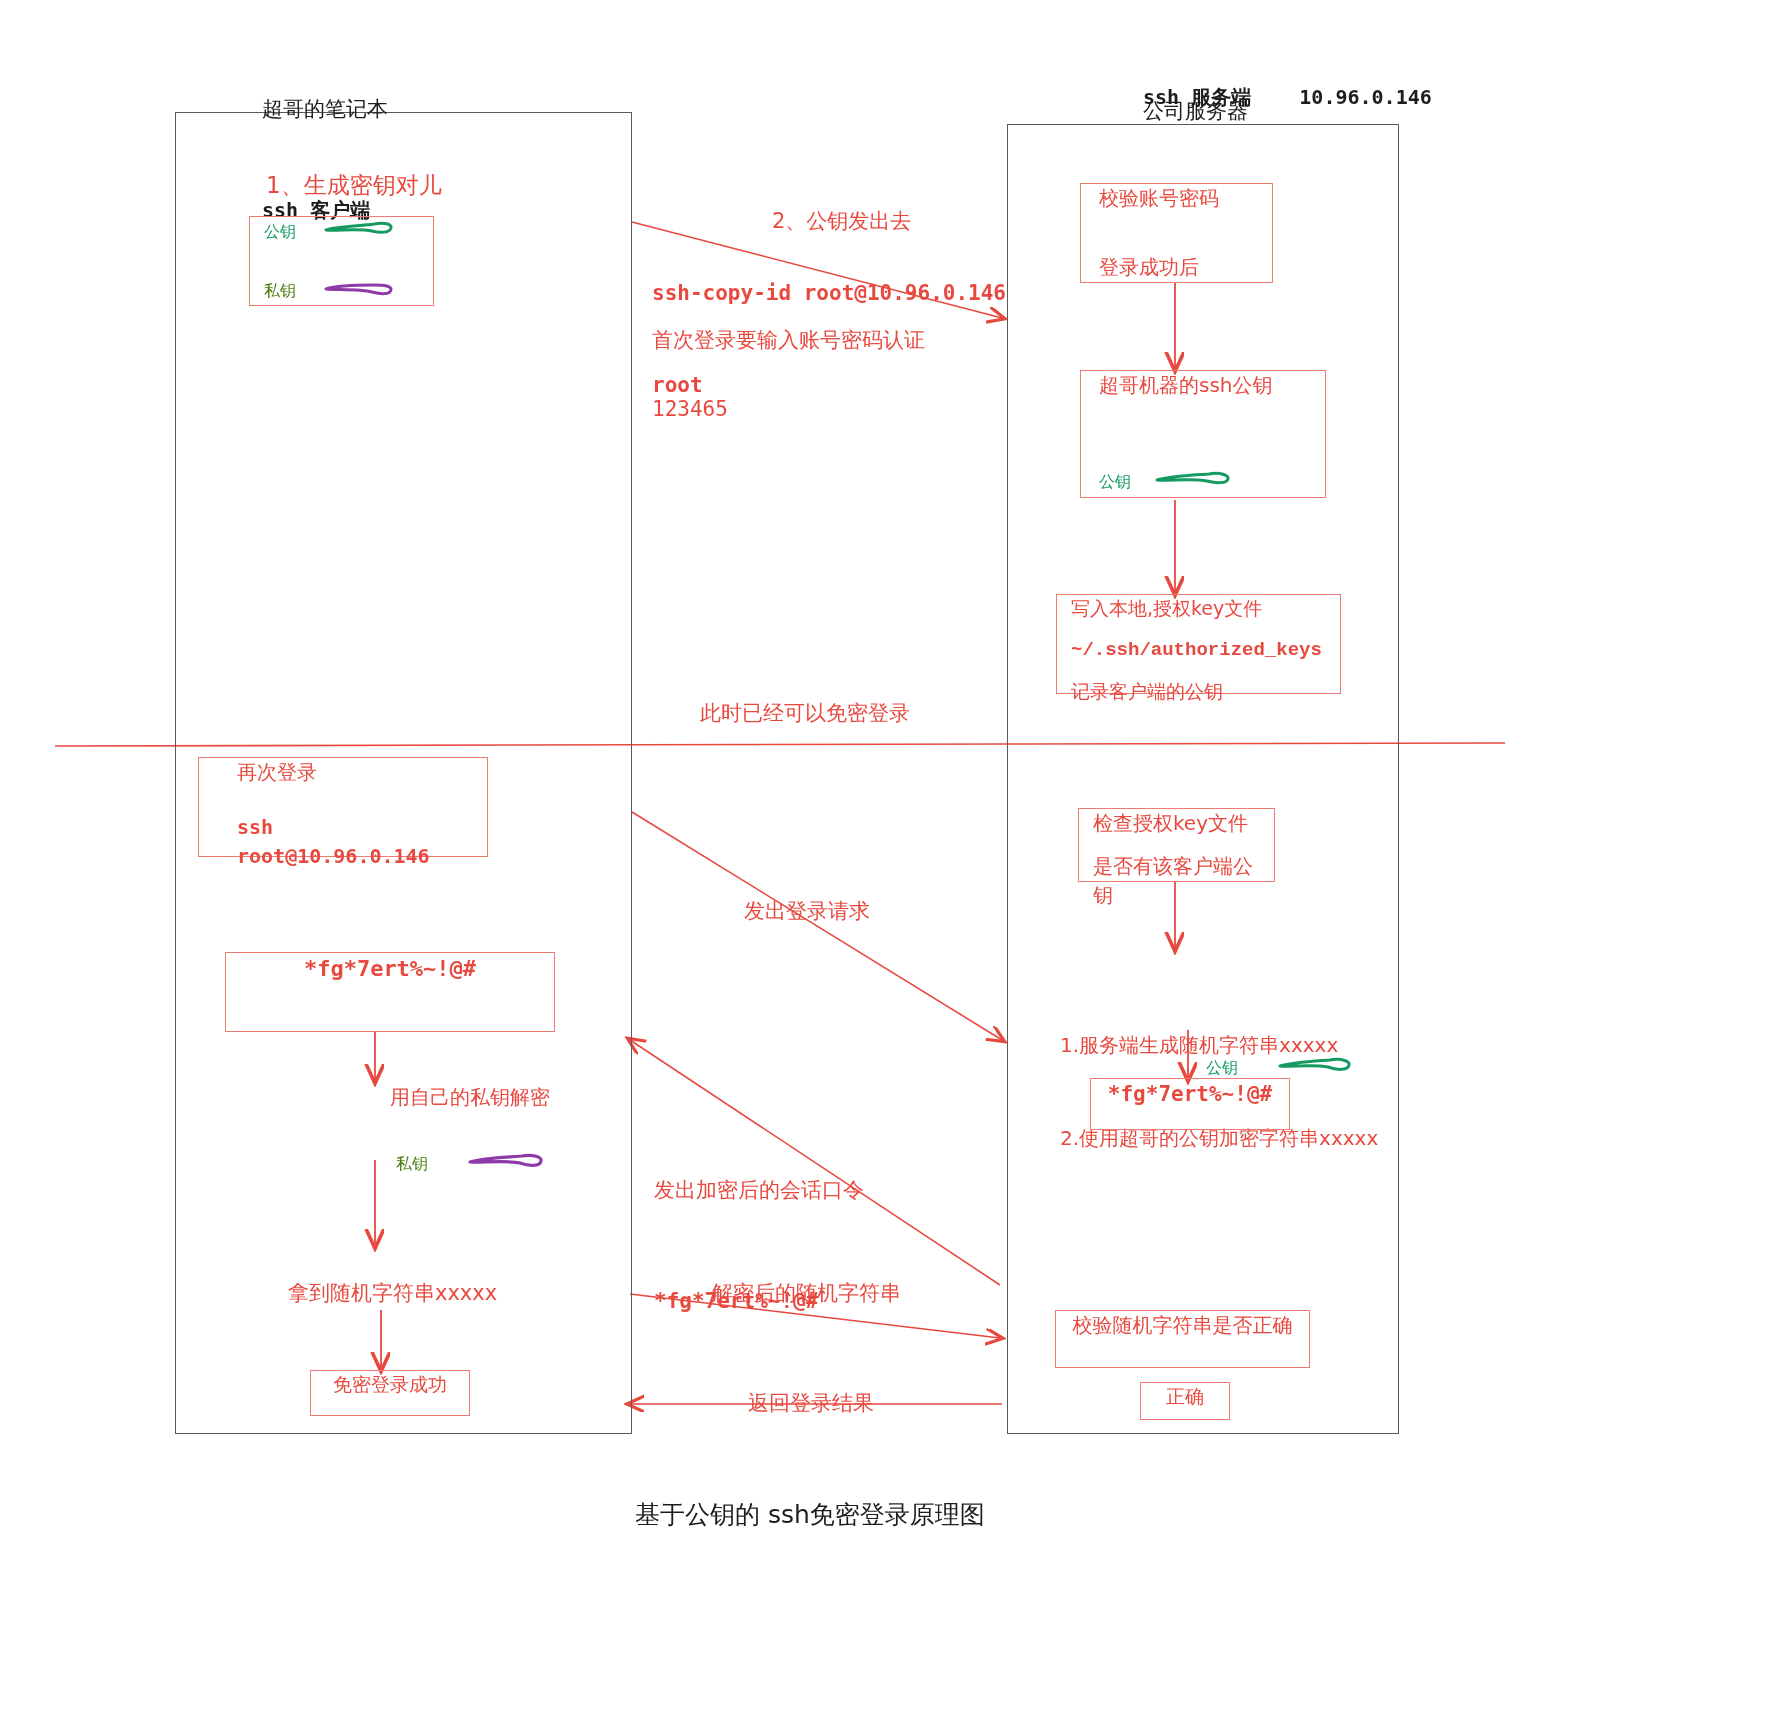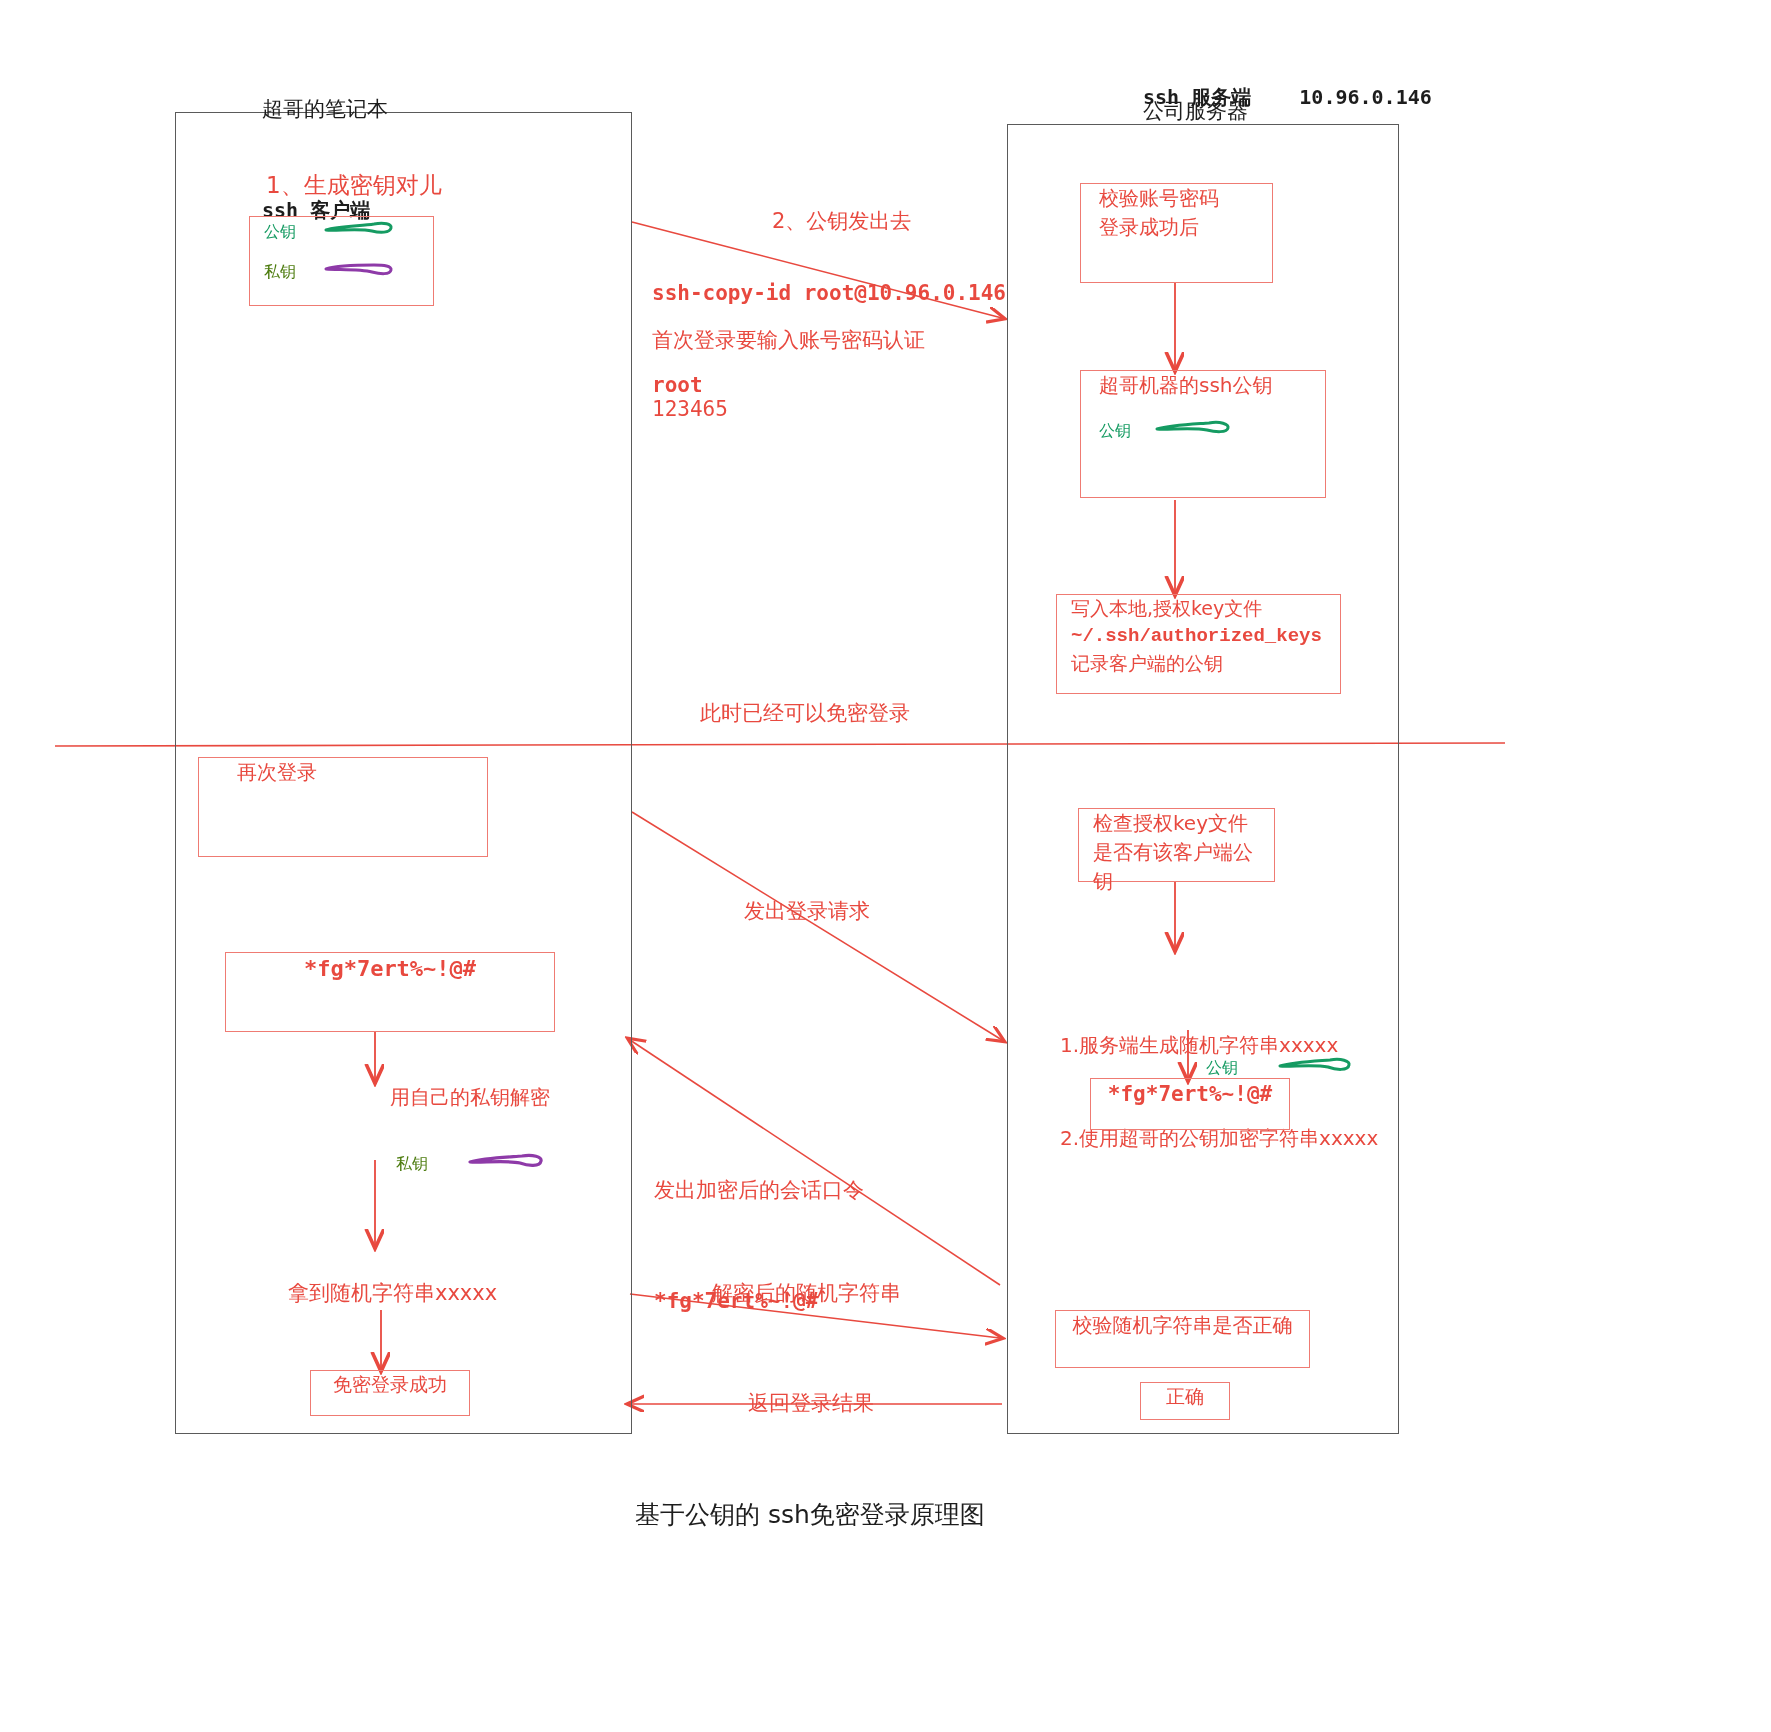--- a/index.html
+++ b/index.html
@@ -11,22 +11,23 @@
   .green{color:#159b62;}
   .purple{color:#4d7c0f;}
 
   
   .frame{
     position:absolute;border:1.6px solid #5a5a5a;background:transparent;
   }
   
   .rbox{
     position:absolute;border:1.7px solid #ef7b73;box-sizing:border-box;
-    display:flex;flex-direction:column;justify-content:flex-start;
+    display:flex;flex-direction:column;justify-content:space-between;
     color:#e8493f;
+    gap:14px;
   }
   .rbox .ln{line-height:1.45;}
 
   .lbl{position:absolute;color:#e8493f;white-space:pre;line-height:1.5;}
   .hdr{position:absolute;color:#1d1d1d;white-space:pre;line-height:1.55;}
 
   svg.layer{position:absolute;left:0;top:0;width:1771px;height:1732px;
             pointer-events:none;overflow:visible;}
 
   .keyglyph{display:inline-block;vertical-align:middle;}
@@ -130,20 +131,21 @@
 <div class="rbox" style="left:1056px;top:594px;width:285px;height:100px;padding:0 14px;font-size:19px;">
   <div class="ln">写入本地,授权key文件</div>
   <div class="ln mono" style="font-weight:bold;font-family:Liberation Mono, monospace;">~/.ssh/authorized_keys</div>
   <div class="ln">记录客户端的公钥</div>
 </div>
 
 <div class="lbl" style="left:700px;top:698px;font-size:21px;">此时已经可以免密登录</div>
 
 <div class="rbox" style="left:198px;top:757px;width:290px;height:100px;padding:0 38px;font-size:20px;">
   <div class="ln">再次登录</div>
+  <div class="ln mono" style="margin-top:12px;font-weight:bold;">ssh root@10.96.0.146</div>
 </div>
 
 <div class="rbox" style="left:225px;top:952px;width:330px;height:80px;align-items:center;">
   <div class="ln mono" style="font-size:22px;font-weight:bold;">*fg*7ert%~!@#</div>
 </div>
 
 <div class="lbl" style="left:390px;top:1082px;font-size:20px;">用自己的私钥解密</div>
 
 <div class="lbl" style="left:396px;top:1124px;display:flex;align-items:center;gap:18px;">
   <span class="purple" style="font-size:16px;">私钥</span>

